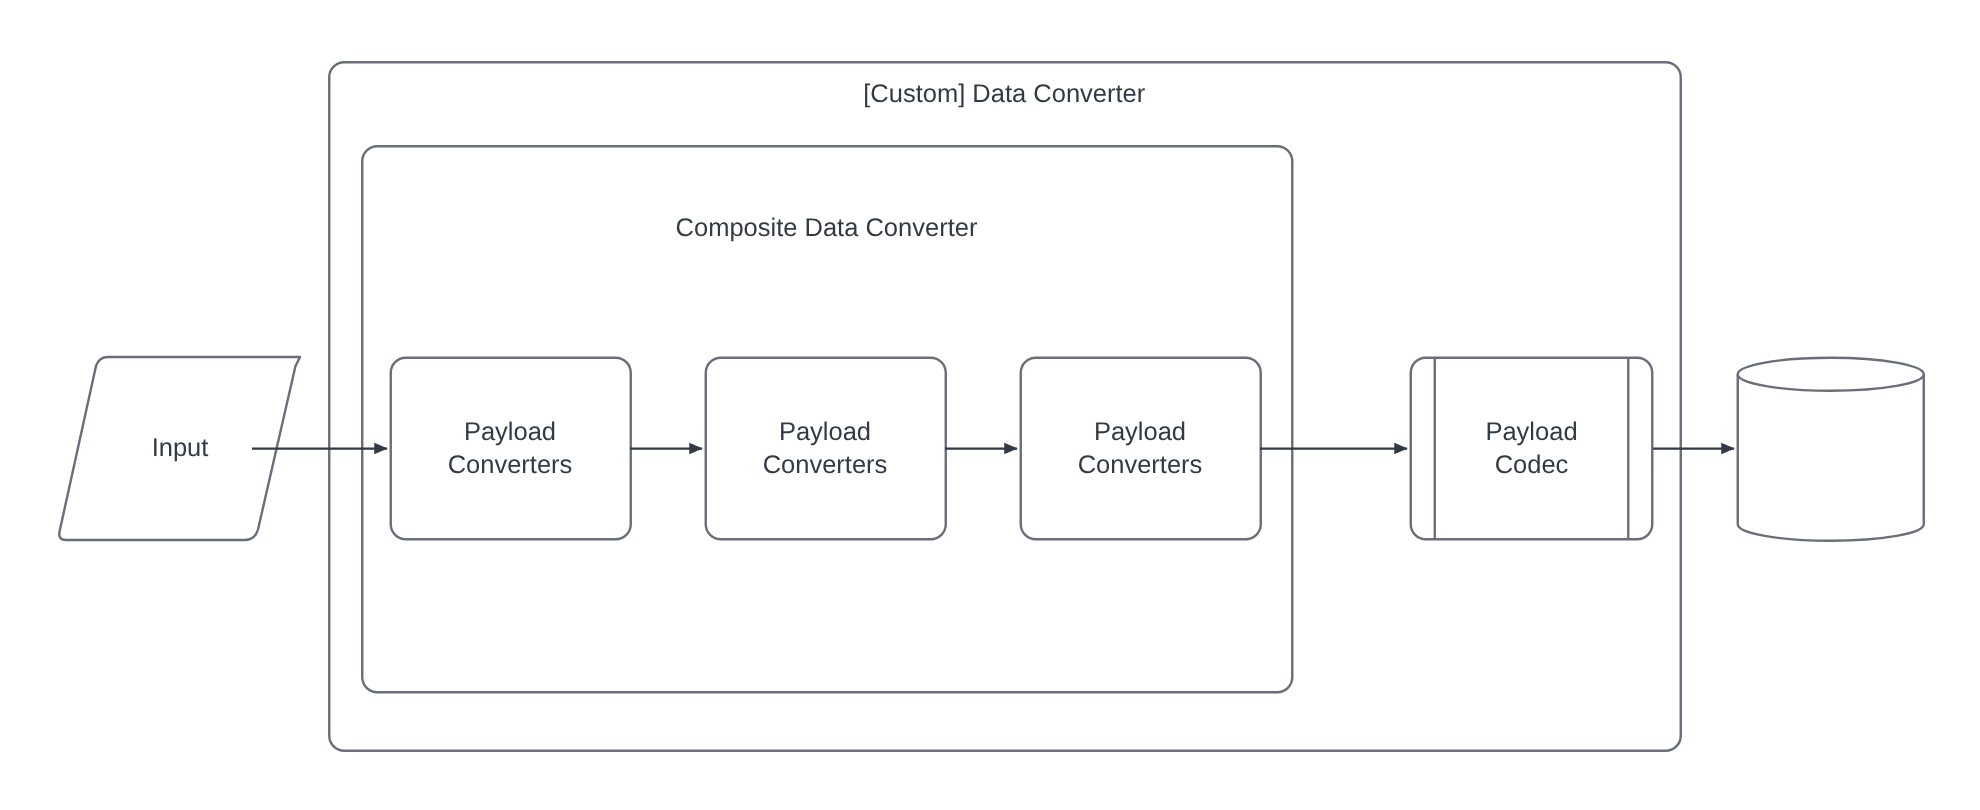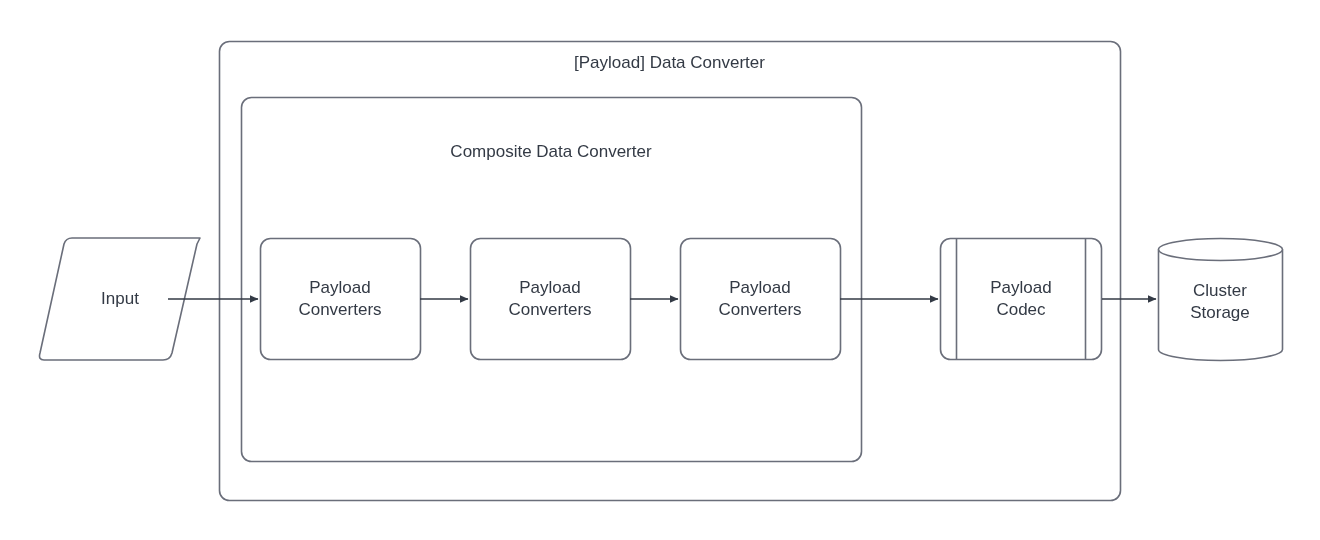--- a/index.html
+++ b/index.html
@@ -56,34 +56,32 @@
       <ellipse cx="1220.5" cy="249.5" rx="62" ry="11" fill="#ffffff" stroke="#6a6e7a" stroke-width="1.6"></ellipse>
     </g>
 
     <line x1="168" y1="299" x2="258" y2="299" stroke="#333a45" stroke-width="1.5" marker-end="url(#arrowhead)"></line>
     <line x1="420" y1="299" x2="468" y2="299" stroke="#333a45" stroke-width="1.5" marker-end="url(#arrowhead)"></line>
     <line x1="630" y1="299" x2="678" y2="299" stroke="#333a45" stroke-width="1.5" marker-end="url(#arrowhead)"></line>
     <line x1="840" y1="299" x2="938" y2="299" stroke="#333a45" stroke-width="1.5" marker-end="url(#arrowhead)"></line>
     <line x1="1102" y1="299" x2="1156" y2="299" stroke="#333a45" stroke-width="1.5" marker-end="url(#arrowhead)"></line>
   </svg>
 
-  <div class="lbl lbl-container" style="left:219px;top:48px;width:901px;height:30px;">[Payload] Data Converter</div>
+  <div class="lbl lbl-container" style="left:219px;top:48px;width:901px;height:30px;">[Custom] Data Converter</div>
 
   <div class="lbl" style="left:40px;top:238px;width:160px;height:122px;">Input</div>
 
   <div class="lbl lbl-container" style="left:241px;top:137px;width:620px;height:30px;">Composite Data Converter</div>
 
   <div class="lbl" style="left:260px;top:238px;width:160px;height:122px;">Payload
 Converters</div>
 
   <div class="lbl" style="left:470px;top:238px;width:160px;height:122px;">Payload
 Converters</div>
 
   <div class="lbl" style="left:680px;top:238px;width:160px;height:122px;">Payload
 Converters</div>
 
   <div class="lbl" style="left:940px;top:238px;width:162px;height:122px;">Payload
 Codec</div>
 
-  <div class="lbl" style="left:1158px;top:244px;width:124px;height:116px;">Cluster
-Storage</div>
 
 </div>
 
 </body></html>

